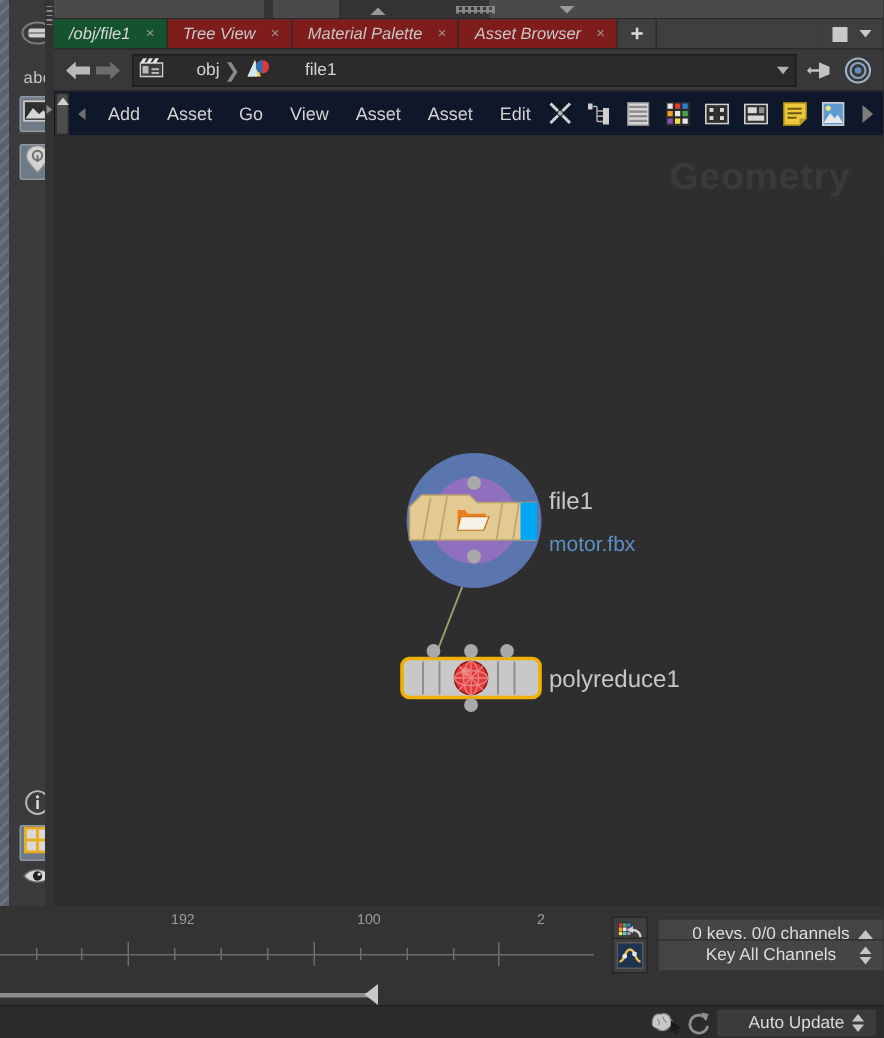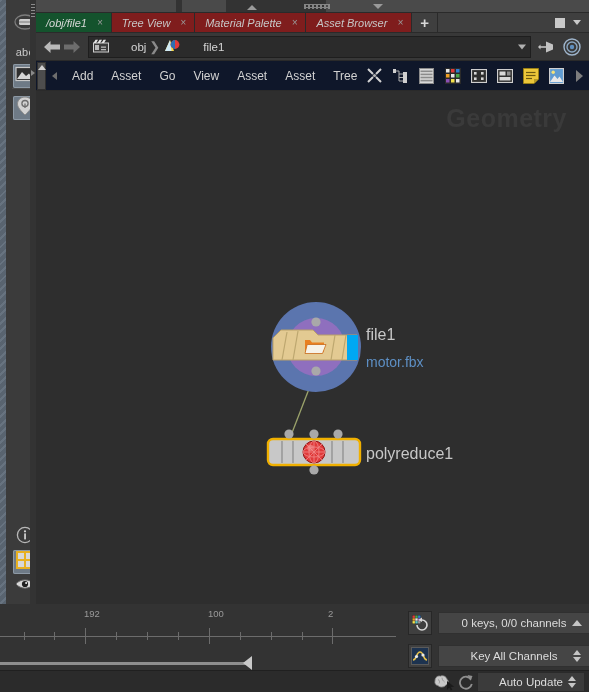--- a/index.html
+++ b/index.html
@@ -158,21 +158,21 @@
     position:absolute; font-size:16px; color:#c7c7c7; white-space:nowrap;
   }
   .node-sub {
     position:absolute; font-size:14px; color:#5d8fc4; white-space:nowrap;
   }
 
   
   .bottom { position:absolute; left:0; right:0; bottom:0; height:88px; background:#333; }
   .tl-left { position:absolute; left:0; top:0; width:396px; height:72px; background:#333;}
   .tl-ruler { position:absolute; left:0; top:4px; width:396px; height:36px; }
-  .tl-num { position:absolute; font-size:9.5px; color:#9a9a9a; }
+  .tl-num { position:absolute; font-size:9.5px; color:#9a9a9a;margin-left:30px; }
   .tl-axis { position:absolute; left:0; top:28px; width:396px; height:1px; background:#6c6c6c;}
   .tl-tick { position:absolute; width:1px; background:#6c6c6c;}
   .tl-tick.maj{height:16px; top:20px;}
   .tl-tick.min{height:8px; top:24px;}
 
   .tl-bar {
     position:absolute; left:0; top:58px; width:248px; height:3px; background:#8e8e8e;
   }
   .tl-caret {
     position:absolute; left:243px; top:52px;
@@ -396,21 +396,21 @@
       <div class="mb-handle">
           <span class="t"></span>
         </div>
       <div class="mb-lefttri"></div>
       <div class="menu-item">Add</div>
       <div class="menu-item">Asset</div>
       <div class="menu-item">Go</div>
       <div class="menu-item">View</div>
       <div class="menu-item">Asset</div>
       <div class="menu-item">Asset</div>
-      <div class="menu-item">Tree</div>
+      <div class="menu-item">Edit</div>
       <div class="mb-spacer"></div>
       <div class="mb-icons">
 
         <span class="mb-ico">
           <svg width="17" height="17" viewBox="0 0 17 17">
             <path d="M2 2 L7 7 M10 10 L15 15" stroke="#d2d2d2" stroke-width="2"></path>
             <path d="M15 2 L10 7 M7 10 L2 15" stroke="#d2d2d2" stroke-width="2"></path>
             <circle cx="8.5" cy="8.5" r="1.6" fill="#b5b5b5"></circle>
           </svg>
         </span>
@@ -617,21 +617,21 @@
             <path d="M6 11 a5 5 0 1 0 5 -5" fill="none" stroke="#d8d8d8" stroke-width="1.6"></path>
             <path d="M11 3.4 L11 8 L7 6 Z" fill="#d8d8d8"></path>
           </svg>
         </span>
         <span class="chan-btn" style="width:152px;">
           <span>0 keys, 0/0 channels</span>
           <span class="tri-up2"></span>
         </span>
       </div>
 
-      <div class="chan-row" style="left:8px;top:37px;">
+      <div class="chan-row" style="left:8px;top:18px;">
         <span class="chan-ico">
           <svg width="18" height="18" viewBox="0 0 18 18">
             <rect x="0.5" y="0.5" width="17" height="17" fill="#1d3350" stroke="#5a5a5a" stroke-width="1"></rect>
             <path d="M2 13 C6 13 5 5 9 5 C13 5 12 13 16 13" fill="none" stroke="#e8c24a" stroke-width="1.6"></path>
             <circle cx="5.5" cy="9.5" r="1.6" fill="#e8e8e8"></circle>
             <circle cx="12" cy="8" r="1.6" fill="#e8e8e8"></circle>
           </svg>
         </span>
         <span class="chan-btn" style="width:152px;">
           <span>Key All Channels</span>

